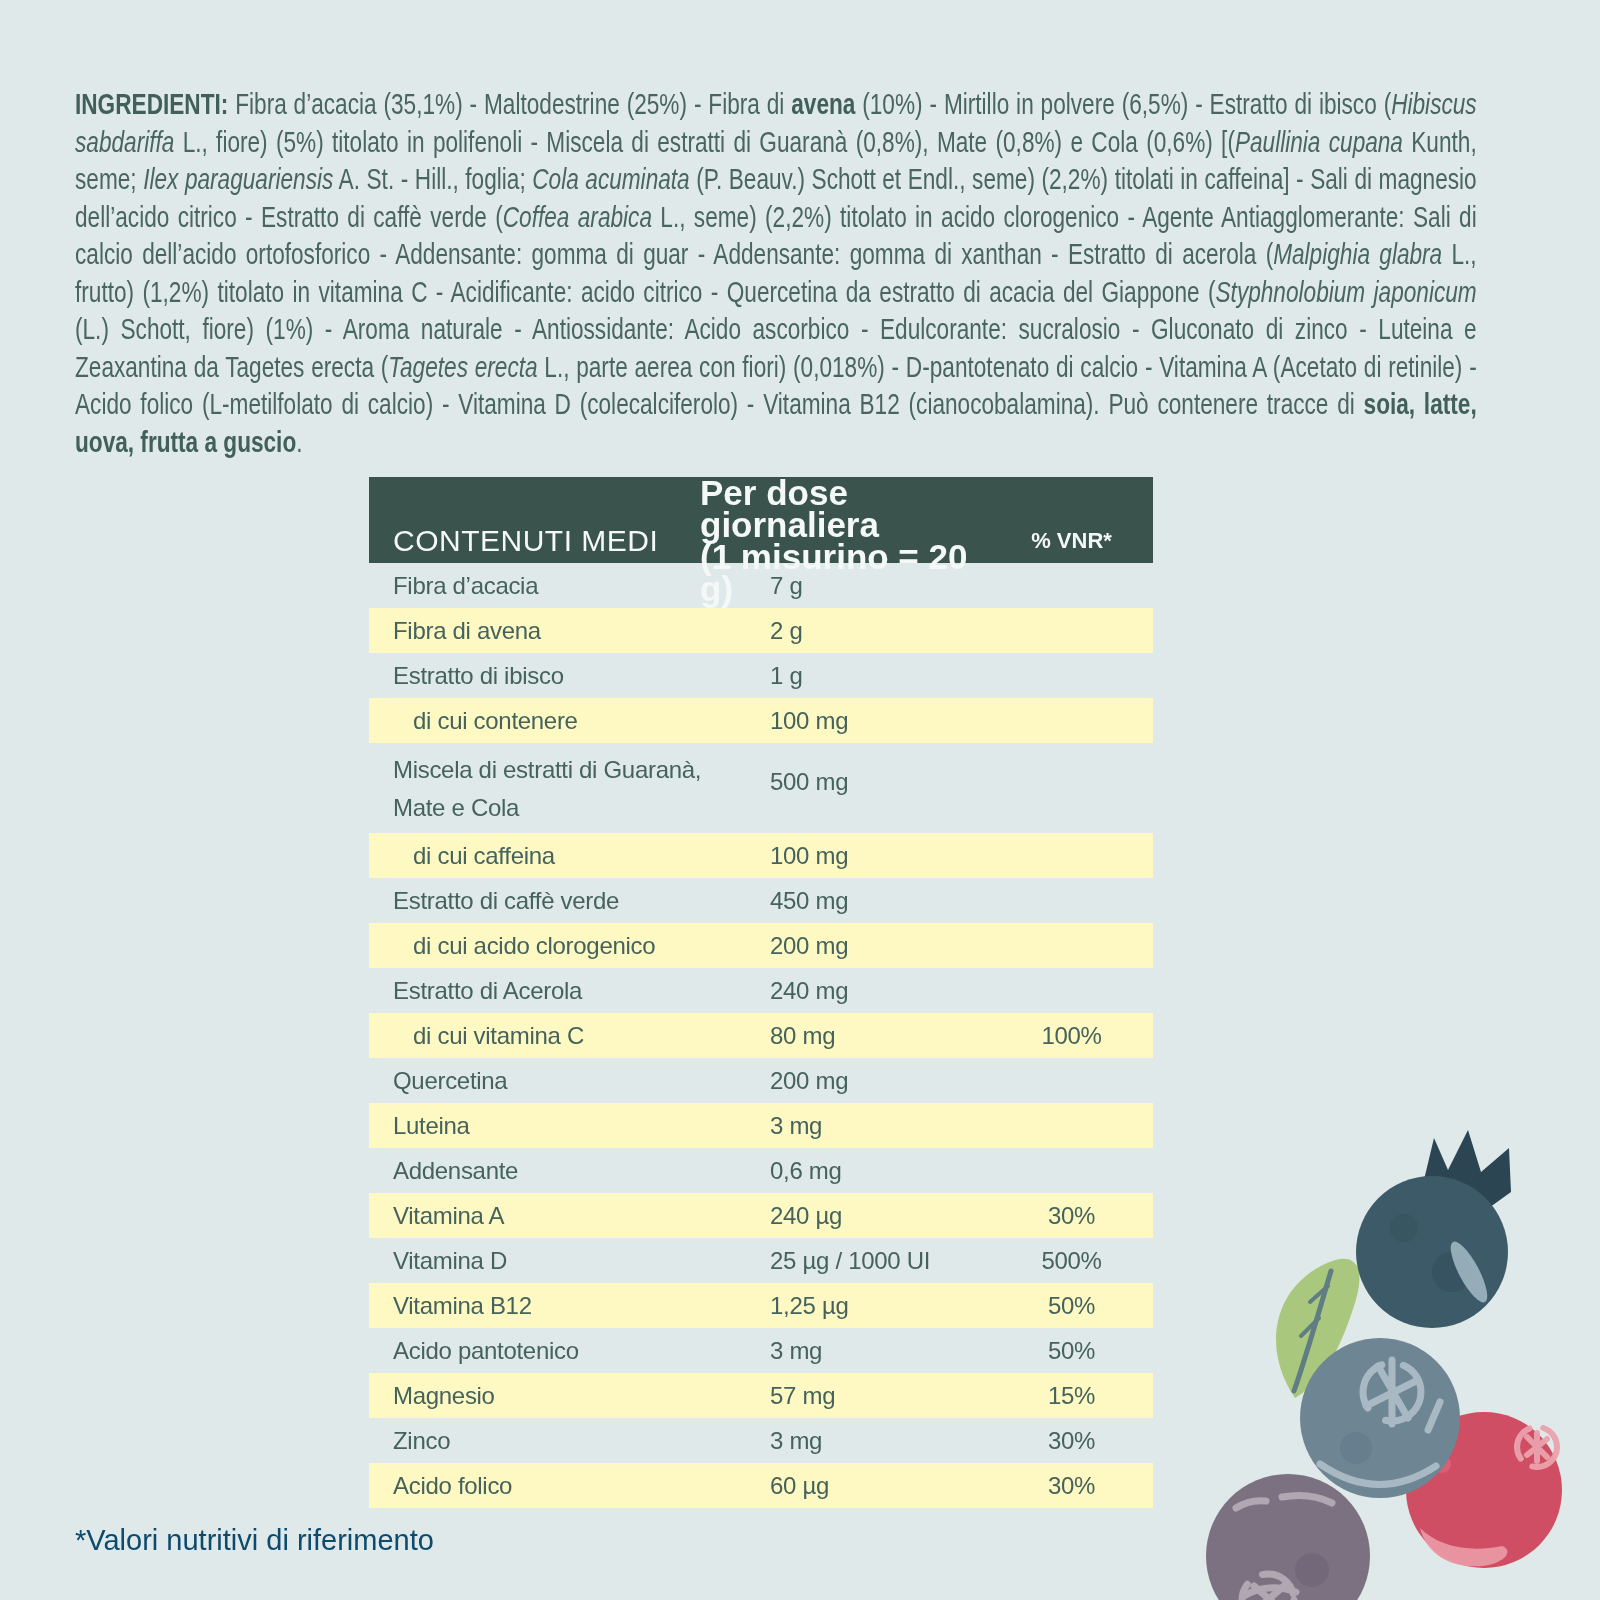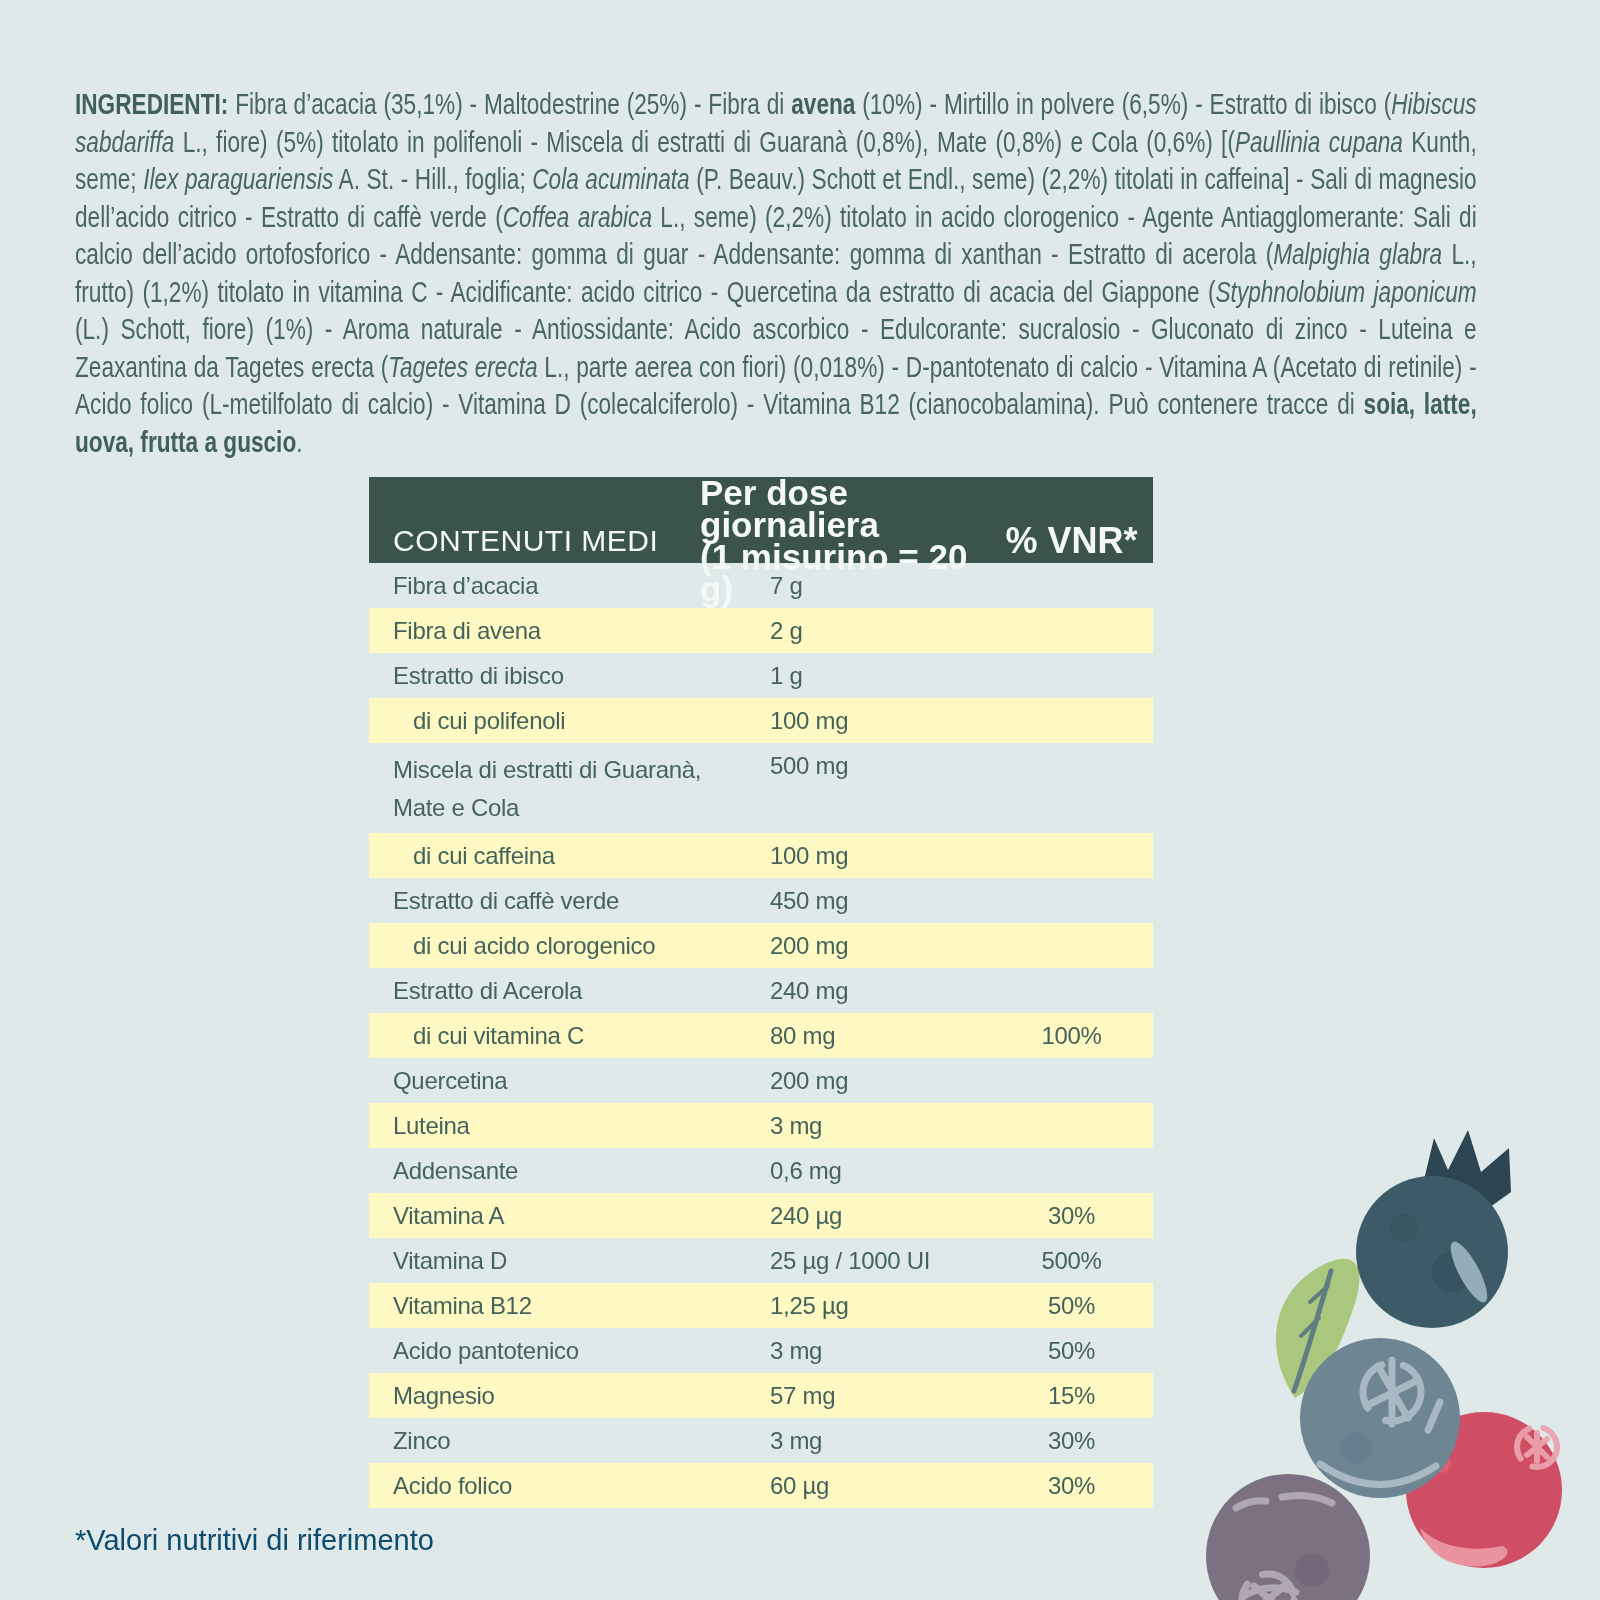--- a/index.html
+++ b/index.html
@@ -19,32 +19,32 @@
   .ingredients .b{font-weight:bold;color:#41605a;}
   .ingredients .i{font-style:italic;}
   
   .ntable{position:absolute;left:369px;top:477px;width:784px;}
   .thead{
     background:#3a534d;color:#f4f8f7;height:86px;
     display:grid;grid-template-columns:331px 290px 163px;align-items:center;
   }
   .thead .h1{font-weight:normal;font-size:30px;padding-left:24px;letter-spacing:.5px;}
   .thead .h2{font-weight:bold;font-size:35px;line-height:32px;}
-  .thead .h3{font-weight:bold;font-size:36px;text-align:center;}
+  .thead .h3{font-weight:bold;font-size:22px;text-align:center;}
   .row{
     display:grid;grid-template-columns:401px 220px 163px;
     font-size:24px;letter-spacing:-0.3px;color:#45635c;
   }
   .row.shaded{background:#fef9c3;}
   .cell{line-height:45px;}
   .c-label{padding-left:24px;}
   .row.indent .c-label{padding-left:44px;}
   .c-label .wrap{display:inline-block;max-width:330px;line-height:38px;vertical-align:top;padding:4px 0 3px 0;}
   .row.tall .c-label{line-height:38px;padding-top:4px;padding-bottom:3px;}
-  .row.tall .c-value,.row.tall .c-vnr{line-height:38px;padding-top:4px;}
+  .row.tall .c-value,.row.tall .c-vnr{line-height:38px;padding-top:20px;}
   .c-vnr{text-align:center;}
   
   .footnote{
     position:absolute;left:75px;top:1524px;font-size:29px;color:#0c4a6e;
   }
   
   .berries{position:absolute;left:1180px;top:1100px;width:420px;height:500px;}
 </style>
 </head>
 <body>
@@ -70,21 +70,21 @@
         <div class="cell c-label">Fibra di avena</div>
         <div class="cell c-value">2 g</div>
         <div class="cell c-vnr"></div>
       </div>
       <div class="row">
         <div class="cell c-label">Estratto di ibisco</div>
         <div class="cell c-value">1 g</div>
         <div class="cell c-vnr"></div>
       </div>
       <div class="row shaded indent">
-        <div class="cell c-label">di cui polifenoli</div>
+        <div class="cell c-label">di cui contenere</div>
         <div class="cell c-value">100 mg</div>
         <div class="cell c-vnr"></div>
       </div>
       <div class="row tall">
         <div class="cell c-label"><span class="wrap">Miscela di estratti di Guaranà, Mate e Cola</span></div>
         <div class="cell c-value">500 mg</div>
         <div class="cell c-vnr"></div>
       </div>
       <div class="row shaded indent">
         <div class="cell c-label">di cui caffeina</div>

